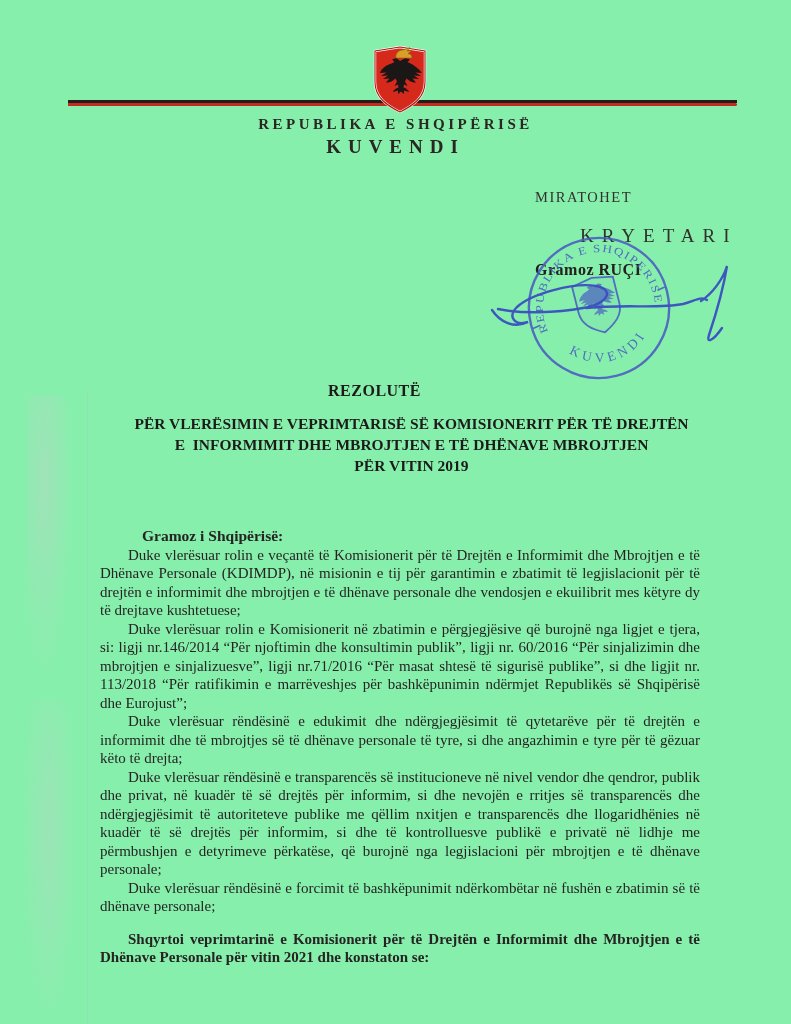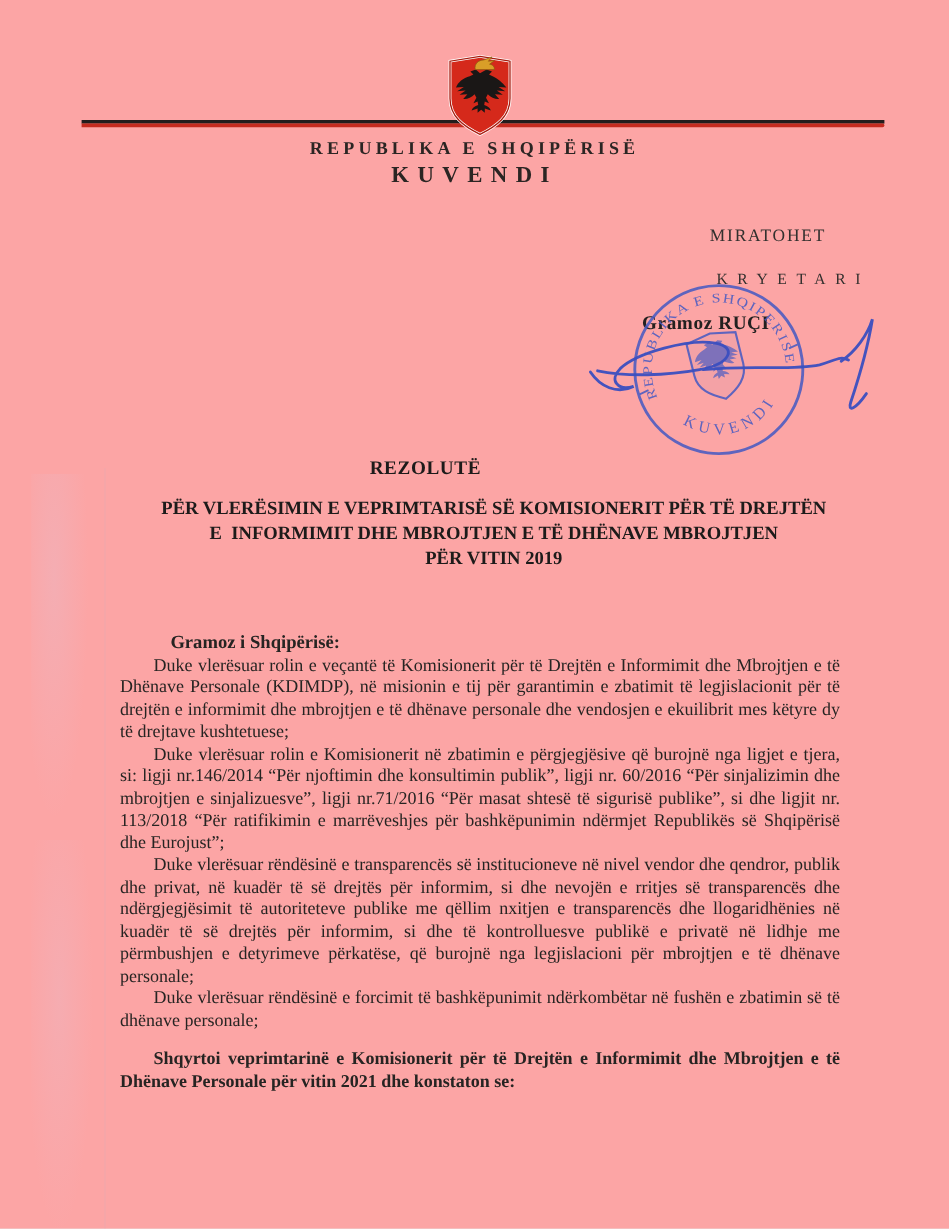--- a/index.html
+++ b/index.html
@@ -1,18 +1,18 @@
 <!DOCTYPE html>
 <html><head>
 <meta charset="utf-8">
 <style>
   html,body { margin:0; padding:0; background:#e8e8e8; }
   .page {
     position:relative; width:791px; height:1024px; margin:0 auto;
-    background:#fca5a5; overflow:hidden;
+    background:#86efac; overflow:hidden;
     font-family:"Liberation Serif", serif; color:#222;
   }
   
   .smudge { position:absolute; pointer-events:none; }
   .smudge-a { left:26px; top:395px; width:48px; height:290px;
     background:radial-gradient(ellipse at 40% 30%, rgba(225,195,215,0.28), rgba(255,255,255,0) 70%); }
   .smudge-b { left:26px; top:700px; width:52px; height:330px;
     background:radial-gradient(ellipse at 45% 40%, rgba(225,195,215,0.24), rgba(255,255,255,0) 70%); }
   .fold-line { left:87px; top:390px; width:1px; height:634px; background:rgba(195,175,190,0.22); }
 
@@ -20,33 +20,33 @@
   .header-rule { position:absolute; left:68px; top:100px; width:669px; }
   .header-rule .black { height:3px; background:#221d1c; }
   .header-rule .red   { height:3px; background:#c42b1f; border-radius:0 2px 2px 0; }
   .emblem { position:absolute; left:371px; top:45px; width:58px; height:70px; }
   .country { position:absolute; left:0; top:116px; width:791px; text-align:center;
     font-size:15px; font-weight:bold; letter-spacing:3.5px; color:#2b2523; }
   .institution { position:absolute; left:0; top:136px; width:791px; text-align:center;
     font-size:19px; font-weight:bold; letter-spacing:7px; color:#2b2523; }
 
   
-  .approved { position:absolute; left:535px; top:189px; width:210px; text-align:center;
+  .approved { position:absolute; left:535px; top:189px; width:210px; text-align:left;
     font-size:14.5px; letter-spacing:1.5px; color:#33302e; }
-  .role { position:absolute; left:515px; top:225px; width:210px; text-align:right;
-    font-size:13px; letter-spacing:8px; color:#33302e; }
+  .role { position:absolute; left:580px; top:225px; width:210px; text-align:left;
+    font-size:19px; letter-spacing:8px; color:#33302e; }
   .signer { position:absolute; left:535px; top:261px; width:210px; text-align:left;
     font-size:16px; font-weight:bold; letter-spacing:0.5px; color:#232120; }
 
   .stamp { position:absolute; left:523px; top:232px; width:152px; height:152px; opacity:0.88; }
   .signature { position:absolute; left:486px; top:246px; width:274px; height:112px; opacity:0.95; }
 
   
   .kicker { position:absolute; left:0; top:382px; width:709px; text-align:center;
-    font-size:16px; font-weight:bold; letter-spacing:0.5px; color:#1d1b1a; }
+    font-size:16px; font-weight:bold; letter-spacing:0.5px; color:#1d1b1a;padding-left:20px; }
   .doc-title { position:absolute; left:16px; top:413px; width:791px; text-align:center;
     font-size:15.5px; font-weight:bold; line-height:21px; color:#1d1b1a; }
   .doc-title div { white-space:pre; }
 
   
   .body-text { position:absolute; left:100px; top:527px; width:600px;
     font-size:15px; line-height:18.5px; color:#262422; }
   .salutation { font-weight:bold; font-size:15.5px; padding-left:14px; margin:0 0 19px 0; }
   .body-text p { margin:0; text-align:justify; text-indent:28px; }
   .closing { font-weight:bold; margin-top:14px !important; }
@@ -124,18 +124,19 @@
   <div class="doc-title">
     <div>PËR VLERËSIMIN E VEPRIMTARISË SË KOMISIONERIT PËR TË DREJTËN</div>
     <div>E  INFORMIMIT DHE MBROJTJEN E TË DHËNAVE MBROJTJEN</div>
     <div>PËR VITIN 2019</div>
   </div>
 
   <div class="body-text">
     <p class="salutation">Gramoz i Shqipërisë:</p>
     <p>Duke vlerësuar rolin e veçantë të Komisionerit për të Drejtën e Informimit dhe Mbrojtjen e të Dhënave Personale (KDIMDP), në misionin e tij për garantimin e zbatimit të legjislacionit për të drejtën e informimit dhe mbrojtjen e të dhënave personale dhe vendosjen e ekuilibrit mes këtyre dy të drejtave kushtetuese;</p>
     <p>Duke vlerësuar rolin e Komisionerit në zbatimin e përgjegjësive që burojnë nga ligjet e tjera, si: ligji nr.146/2014 “Për njoftimin dhe konsultimin publik”, ligji nr. 60/2016 “Për sinjalizimin dhe mbrojtjen e sinjalizuesve”, ligji nr.71/2016 “Për masat shtesë të sigurisë publike”, si dhe ligjit nr. 113/2018 “Për ratifikimin e marrëveshjes për bashkëpunimin ndërmjet Republikës së Shqipërisë dhe Eurojust”;</p>
+    <p>Duke vlerësuar rëndësinë e edukimit dhe ndërgjegjësimit të qytetarëve për të drejtën e informimit dhe të mbrojtjes së të dhënave personale të tyre, si dhe angazhimin e tyre për të gëzuar këto të drejta;</p>
     <p>Duke vlerësuar rëndësinë e transparencës së institucioneve në nivel vendor dhe qendror, publik dhe privat, në kuadër të së drejtës për informim, si dhe nevojën e rritjes së transparencës dhe ndërgjegjësimit të autoriteteve publike me qëllim nxitjen e transparencës dhe llogaridhënies në kuadër të së drejtës për informim, si dhe të kontrolluesve publikë e privatë në lidhje me përmbushjen e detyrimeve përkatëse, që burojnë nga legjislacioni për mbrojtjen e të dhënave personale;</p>
     <p>Duke vlerësuar rëndësinë e forcimit të bashkëpunimit ndërkombëtar në fushën e zbatimin së të dhënave personale;</p>
     <p class="closing">Shqyrtoi veprimtarinë e Komisionerit për të Drejtën e Informimit dhe Mbrojtjen e të Dhënave Personale për vitin 2021 dhe konstaton se:</p>
   </div>
 
 </div>
 
 </body></html>

